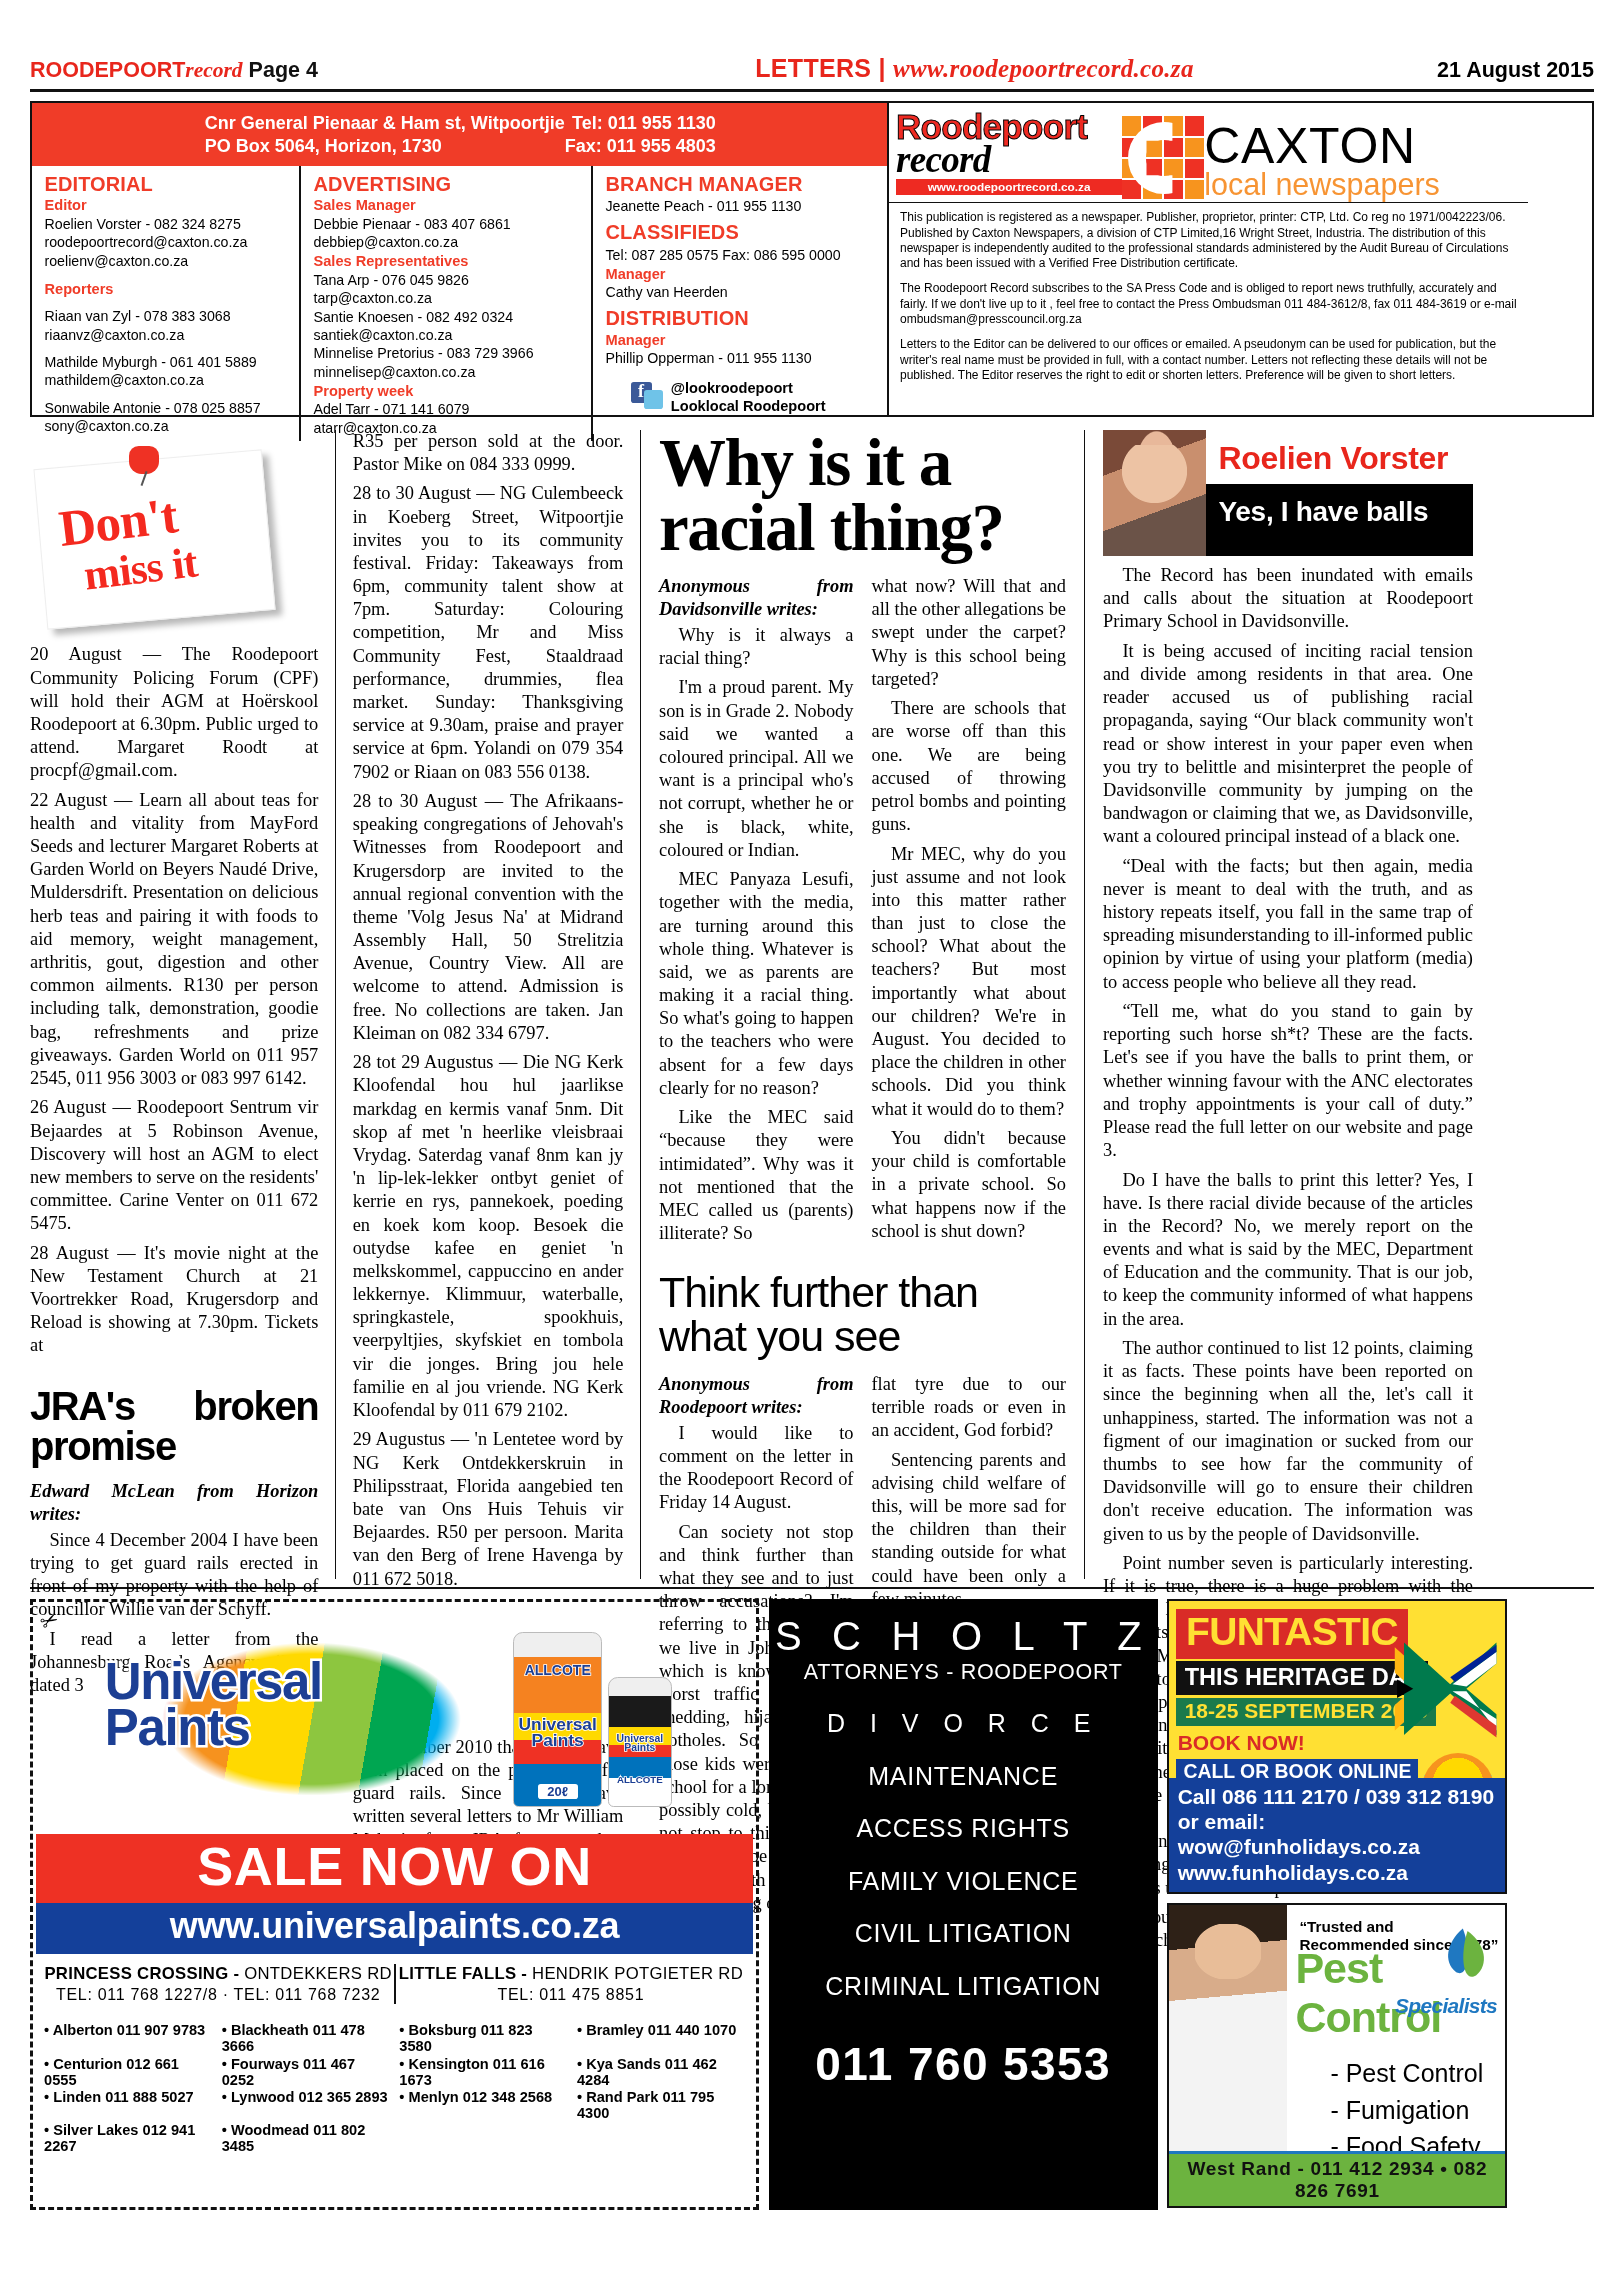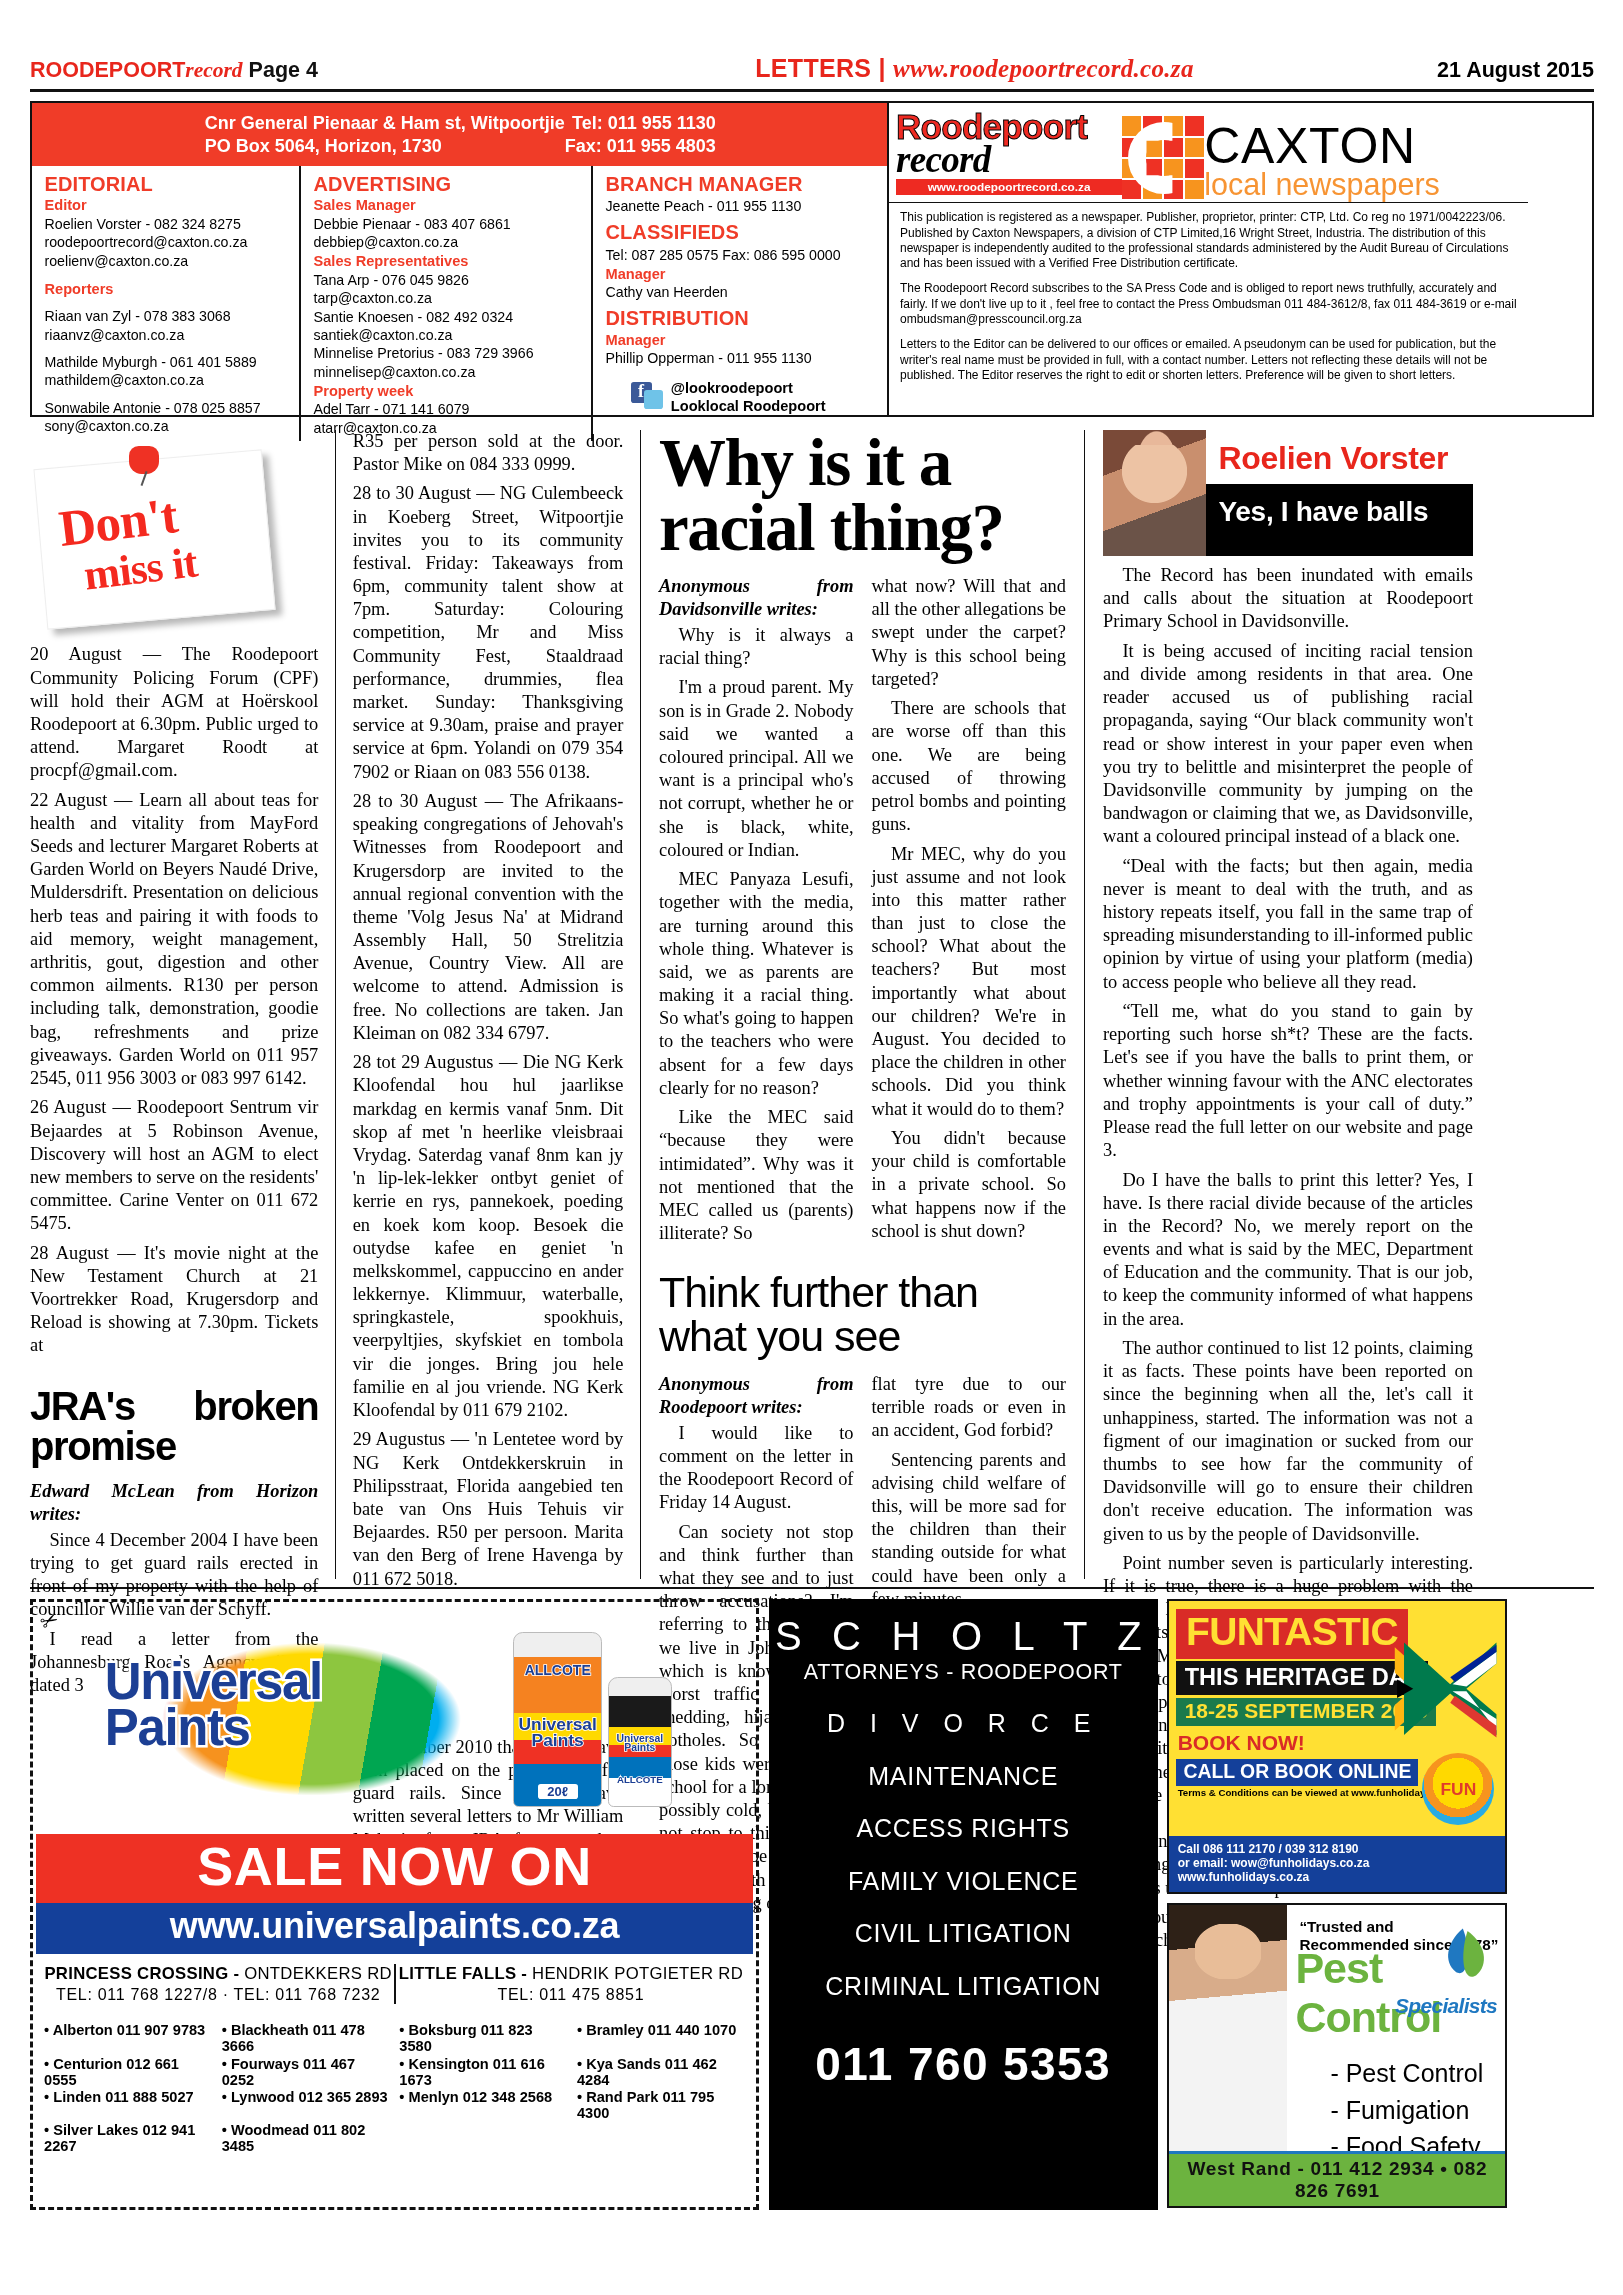--- a/index.html
+++ b/index.html
@@ -189,21 +189,21 @@
   .fun-t3 { background:#111; color:#fff; font-family:"Liberation Sans",sans-serif; font-weight:bold;
             font-size: 23.6px; display:inline-block; padding: 2.1px 8.3px 4.2px; margin: 2.8px 0 0 7px;}
   .fun-t4 { background:#1a7a4c; color:#ffe033; font-family:"Liberation Sans",sans-serif; font-weight:bold;
             font-size: 21px; display:inline-block; padding: 1.4px 8.3px 3.5px; margin: 2.8px 0 0 7px;}
   .fun-t5 { color:#d92b27; font-family:"Liberation Sans",sans-serif; font-weight:bold;
             font-size: 21px; margin: 4.2px 0 0 8.3px; }
   .fun-t6 { background:#14409a; color:#fff; font-family:"Liberation Sans",sans-serif; font-weight:bold;
             font-size: 19.4px; padding: 1.4px 7px 2.8px; margin: 4.2px 0 0 7px; display:inline-block;}
   .fun-t7 { font-family:"Liberation Sans",sans-serif; font-size: 9.7px; font-weight:bold; margin: 1.4px 0 0 8.3px; }
   .fun-foot { position:absolute; left:0; right:0; bottom:0; background:#14409a; color:#fff;
-              font-family:"Liberation Sans",sans-serif; font-weight:bold; font-size: 12px;
+              font-family:"Liberation Sans",sans-serif; font-weight:bold; font-size: 21px;
               padding: 5.6px 0 7px 8.3px; line-height:1.2;}
   .fun-flag { position:absolute; right: 5.6px; top: 37px; width: 118px; height: 104px; }
   .fun-sun { position:absolute; right: 11px; bottom: 67px; width: 72px; height: 72px;
              background: radial-gradient(circle at 50% 42%, #ffd900 0 46%, #f7941e 46% 62%, #29abe2 62% 100%);
              border-radius: 50%; font-family:"Liberation Sans",sans-serif; font-weight:bold;
              color:#e13b2b; font-size: 17.4px; text-align:center; line-height: 72px; }
 
   .ad-pest { border: 2.1px solid #111; height: 305px; position:relative; background:#fff; overflow:hidden;}
   .pc-person { position:absolute; left:0; top:0; width: 118px; height: 272px;
       background: linear-gradient(175deg,#2e2117 0 16%, #d8ac8a 16% 34%, #f3f3f3 34% 100%); }

